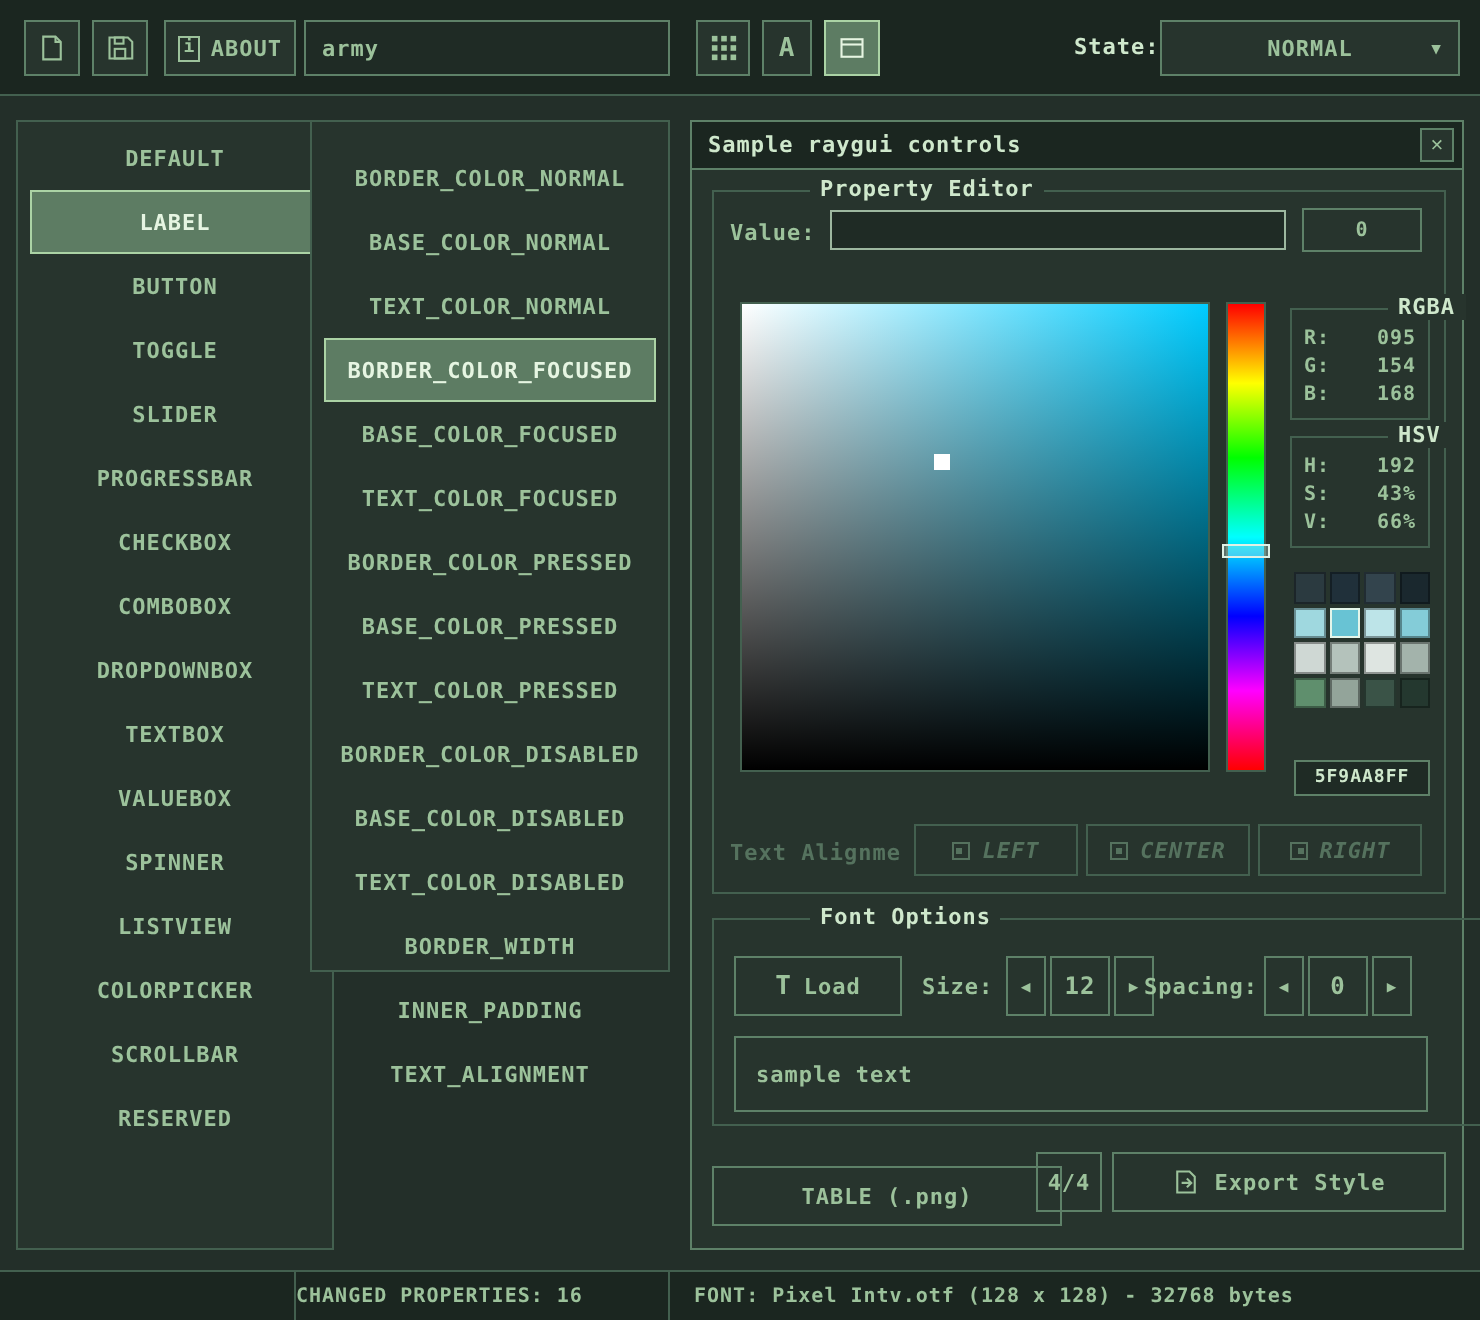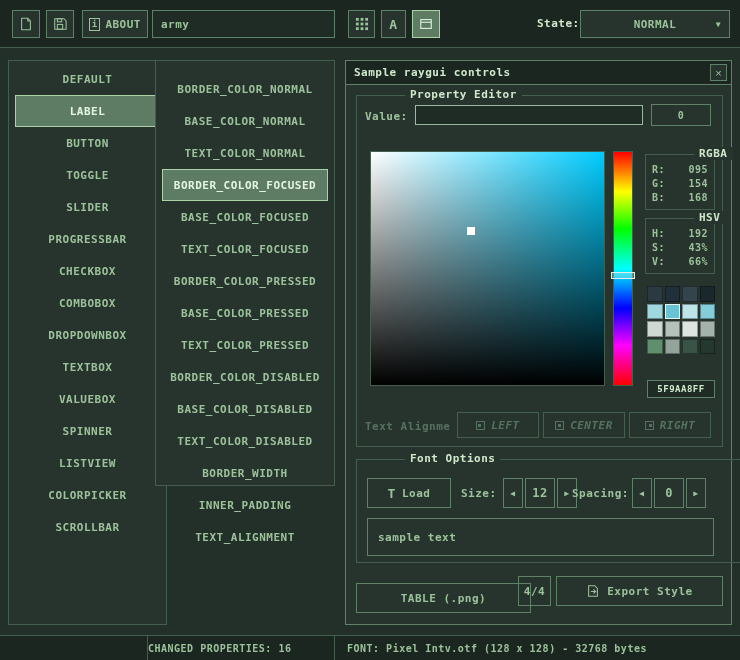--- a/index.html
+++ b/index.html
@@ -211,20 +211,21 @@
       <div class="list-item">PROGRESSBAR</div>
       <div class="list-item">CHECKBOX</div>
       <div class="list-item">COMBOBOX</div>
       <div class="list-item">DROPDOWNBOX</div>
       <div class="list-item">TEXTBOX</div>
       <div class="list-item">VALUEBOX</div>
       <div class="list-item">SPINNER</div>
       <div class="list-item">LISTVIEW</div>
       <div class="list-item">COLORPICKER</div>
       <div class="list-item">SCROLLBAR</div>
+      <div class="list-item">RESERVED</div>
     </nav>
 
   <nav class="panel" id="properties-panel">
       <div class="list-item">BORDER_COLOR_NORMAL</div>
       <div class="list-item">BASE_COLOR_NORMAL</div>
       <div class="list-item">TEXT_COLOR_NORMAL</div>
       <div class="list-item selected">BORDER_COLOR_FOCUSED</div>
       <div class="list-item">BASE_COLOR_FOCUSED</div>
       <div class="list-item">TEXT_COLOR_FOCUSED</div>
       <div class="list-item">BORDER_COLOR_PRESSED</div>

